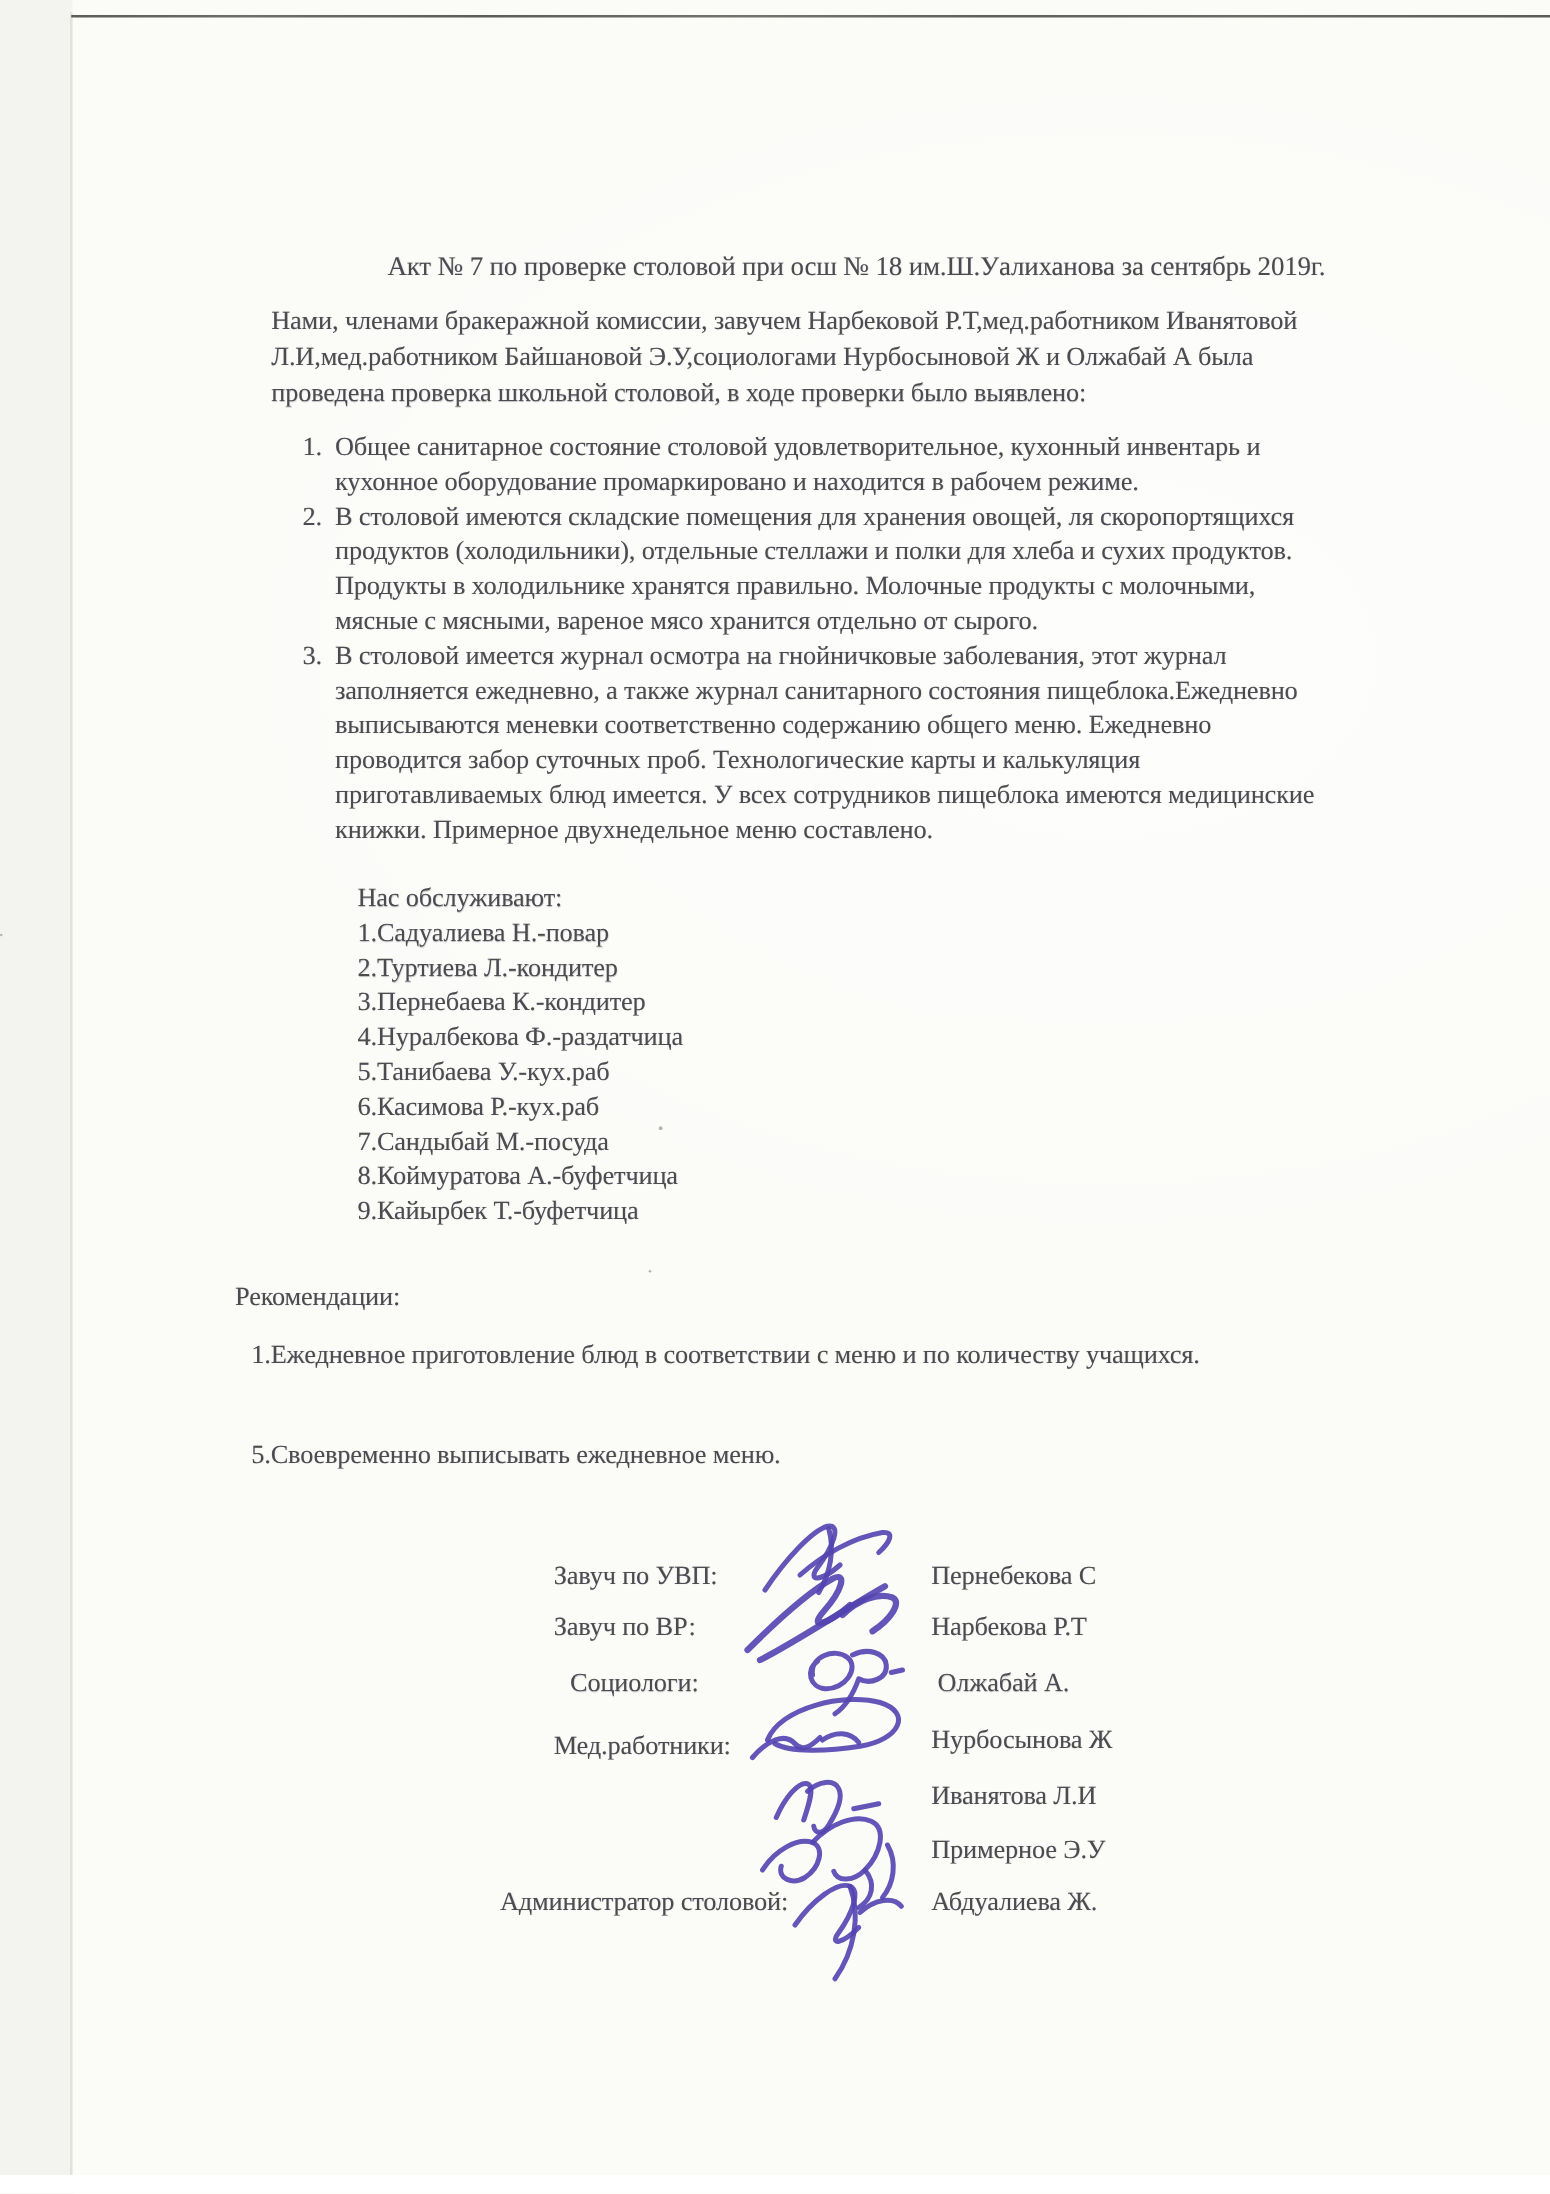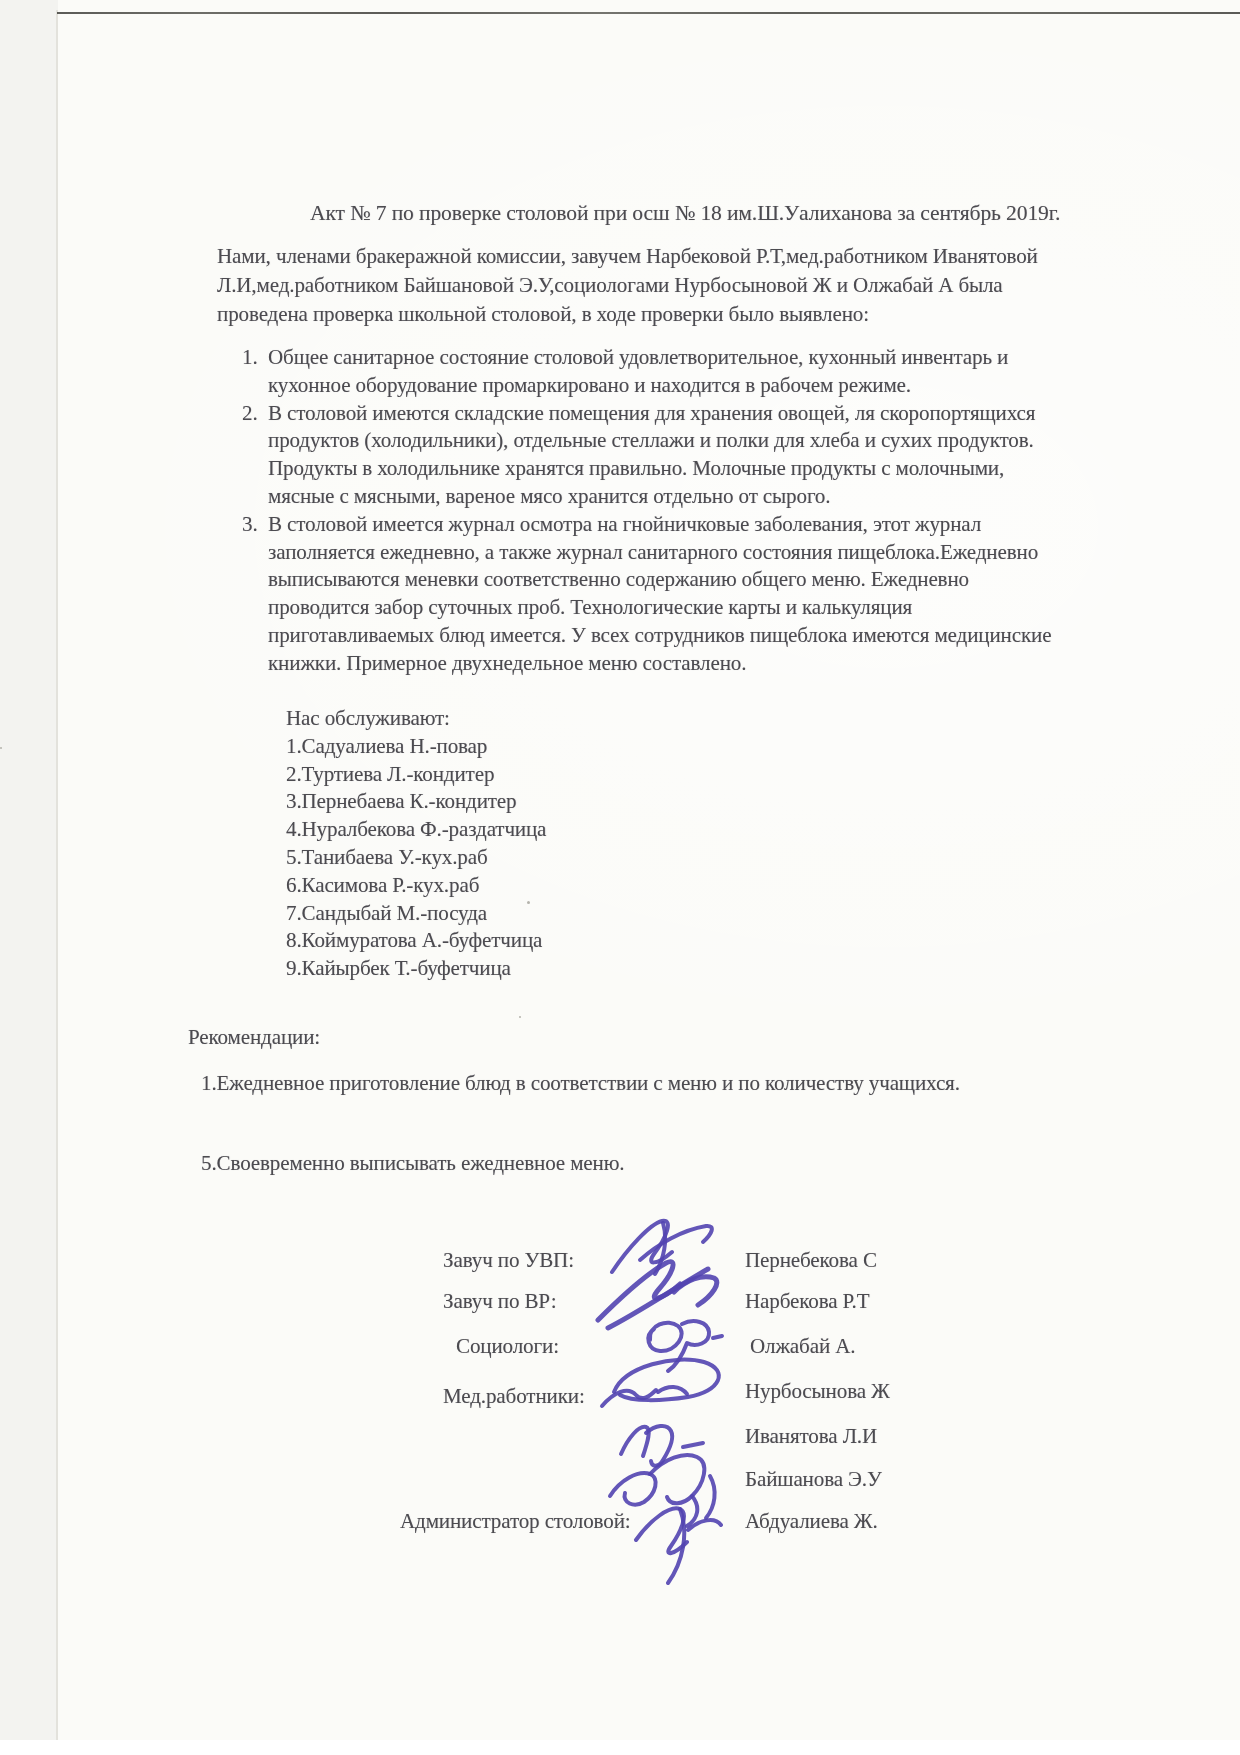--- a/index.html
+++ b/index.html
@@ -121,21 +121,21 @@
   <span class="txt sig-name" id="sn1">Пернебекова С</span>
   <span class="txt sig-label" id="sl2">Завуч по ВР:</span>
   <span class="txt sig-name" id="sn2">Нарбекова Р.Т</span>
   <span class="txt sig-label" id="sl3">Социологи:</span>
   <span class="txt sig-name" id="sn3">Олжабай А.</span>
   <span class="txt sig-label" id="sl4"></span>
   <span class="txt sig-name" id="sn4">Нурбосынова Ж</span>
   <span class="txt sig-label" id="sl5">Мед.работники:</span>
   <span class="txt sig-name" id="sn5">Иванятова Л.И</span>
   <span class="txt sig-label" id="sl6"></span>
-  <span class="txt sig-name" id="sn6">Байшанова Э.У</span>
+  <span class="txt sig-name" id="sn6">Примерное Э.У</span>
   <span class="txt sig-label" id="sl7">Администратор столовой:</span>
   <span class="txt sig-name" id="sn7">Абдуалиева Ж.</span>
 
   <svg class="sig" id="sg1" width="120" height="75" viewBox="0 0 120 75">
     <path d="M6,58 C22,34 44,10 56,7 C68,5 60,24 48,40 C40,51 50,52 66,38"></path>
     <path d="M34,46 C52,30 76,16 100,12 C110,11 106,20 97,28"></path>
     <path d="M57,9 C62,26 58,45 49,60"></path>
   </svg>
   <svg class="sig" id="sg2" width="140" height="85" viewBox="0 0 140 85">
     <path d="M8,66 C28,46 56,20 76,9 C88,3 84,18 69,35 C56,50 72,46 90,30"></path>

